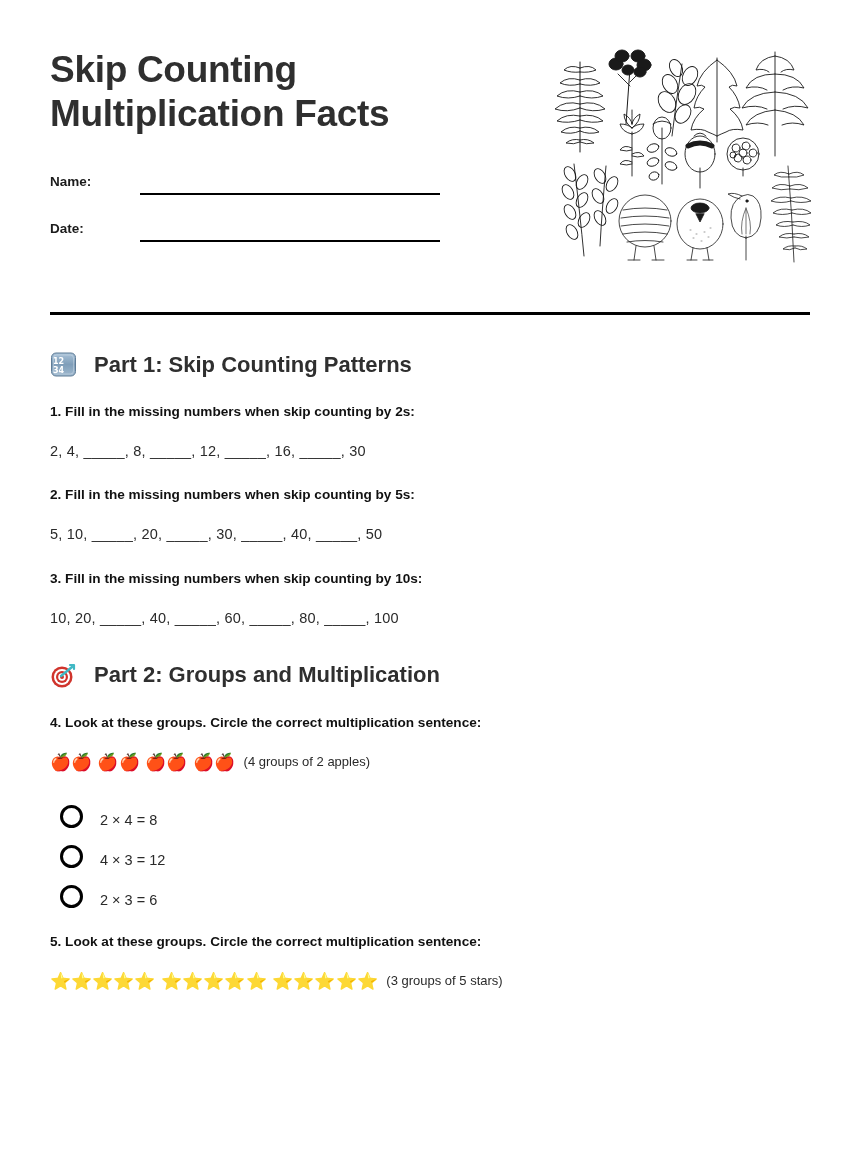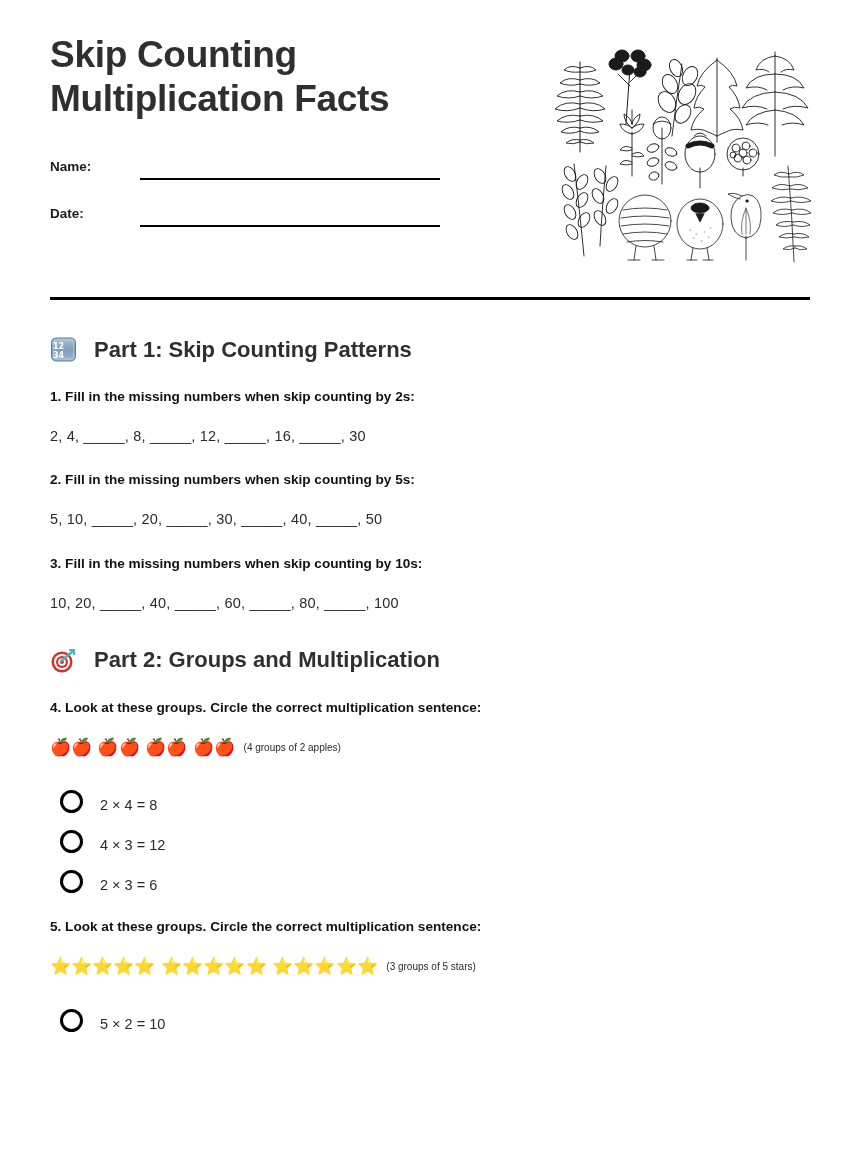--- a/index.html
+++ b/index.html
@@ -20,21 +20,21 @@
     position: relative;
     width: 860px;
     height: 1161px;
     box-sizing: border-box;
     padding: 0 50px;
   }
 
   
   .header {
     position: relative;
-    padding-top: 33px;
+    padding-top: 48px;
     min-height: 250px;
   }
   .title {
     font-size: 37px;
     font-weight: bold;
     line-height: 1.18;
     color: #2f2f2f;
     letter-spacing: -0.3px;
     margin: 0;
     width: 420px;
@@ -139,21 +139,21 @@
     align-items: center;
     flex-wrap: nowrap;
   }
   .emoji-glyphs {
     font-family: "DejaVu Sans", sans-serif;
     font-size: 17px;
     letter-spacing: 0px;
     white-space: pre;
   }
   .emoji-caption {
-    font-size: 10px;
+    font-size: 13px;
     color: #2a2a2a;
     margin-left: 8px;
     white-space: nowrap;
   }
 
   .choice-list {
     margin-top: 32px;
     padding: 0;
     list-style: none;
   }
@@ -444,20 +444,14 @@
       <span class="choice-circle"></span>
       <span class="choice-text">2 × 3 = 6</span>
     </li>
   </ul>
 
   <p class="question-prompt">5. Look at these groups. Circle the correct multiplication sentence:</p>
   <div class="emoji-row">
     <span class="emoji-glyphs">⭐⭐⭐⭐⭐ ⭐⭐⭐⭐⭐ ⭐⭐⭐⭐⭐</span>
     <span class="emoji-caption">(3 groups of 5 stars)</span>
   </div>
-  <ul class="choice-list">
-    <li class="choice-item">
-      <span class="choice-circle"></span>
-      <span class="choice-text">5 × 2 = 10</span>
-    </li>
-  </ul>
 
 </div>
 
 </body></html>

